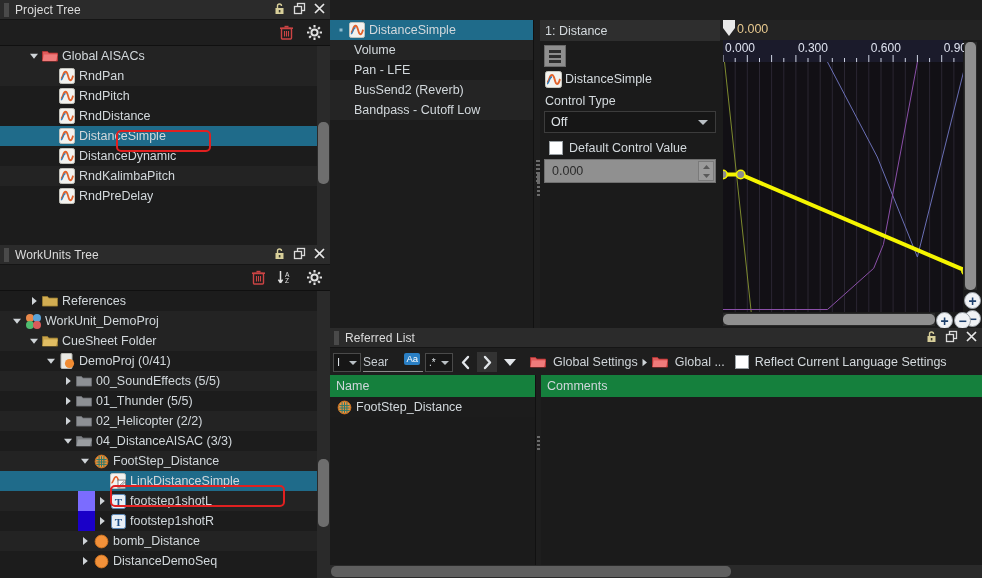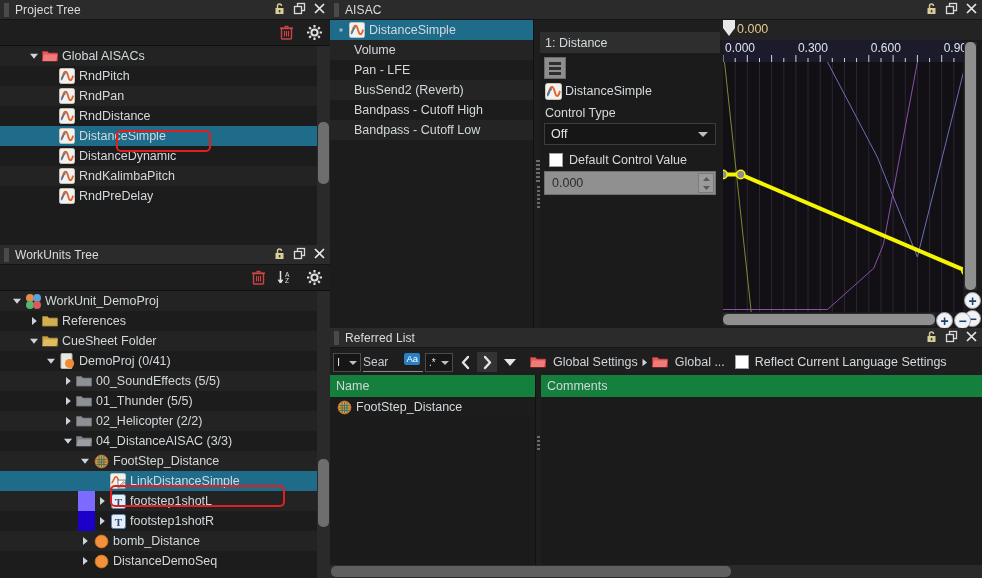--- a/index.html
+++ b/index.html
@@ -177,43 +177,43 @@
             </svg>
           </span>
           <span class="ico">
             <svg width="16" height="14" viewBox="0 0 16 14">
               <path d="M0.5 2.5 h5 l1.3 1.6 h8.7 v8 h-15 z" fill="#e05c5c" stroke="#b33" stroke-width=".8"></path>
               <path d="M2 5.6 h13.5 l-1.6 6.4 h-13.4 z" fill="#ef7b7b"></path>
             </svg>
           </span>
           <span class="lbl">Global AISACs</span>
         </div>
-        <div class="trow even">
+        <div class="trow odd">
           <span style="display: inline-block; flex: 0 0 44px;"></span>
           <span class="arrow none"></span>
           <span class="ico">
             <svg width="16" height="16" viewBox="0 0 17 17">
               <rect x="0.5" y="0.5" width="16" height="16" rx="2" fill="#f2f2ef" stroke="#c8c8c0"></rect>
               <path d="M2 11 C4.5 11 4 4 7 4 C10 4 9.5 13 12 13 C14 13 14.5 9 15 8" stroke="#e2622b" stroke-width="1.9" fill="none"></path>
               <path d="M2 12.7 C4.5 12.7 4 6 7 6" stroke="#2f7fbf" stroke-width="1.3" fill="none"></path>
             </svg>
           </span>
-          <span class="lbl">RndPitch</span>
-        </div>
-        <div class="trow odd">
+          <span class="lbl">RndPan</span>
+        </div>
+        <div class="trow even">
           <span style="display: inline-block; flex: 0 0 44px;"></span>
           <span class="arrow none"></span>
           <span class="ico">
             <svg width="16" height="16" viewBox="0 0 17 17">
               <rect x="0.5" y="0.5" width="16" height="16" rx="2" fill="#f2f2ef" stroke="#c8c8c0"></rect>
               <path d="M2 11 C4.5 11 4 4 7 4 C10 4 9.5 13 12 13 C14 13 14.5 9 15 8" stroke="#e2622b" stroke-width="1.9" fill="none"></path>
               <path d="M2 12.7 C4.5 12.7 4 6 7 6" stroke="#2f7fbf" stroke-width="1.3" fill="none"></path>
             </svg>
           </span>
-          <span class="lbl">RndPan</span>
+          <span class="lbl">RndPitch</span>
         </div>
         <div class="trow even">
           <span style="display: inline-block; flex: 0 0 44px;"></span>
           <span class="arrow none"></span>
           <span class="ico">
             <svg width="16" height="16" viewBox="0 0 17 17">
               <rect x="0.5" y="0.5" width="16" height="16" rx="2" fill="#f2f2ef" stroke="#c8c8c0"></rect>
               <path d="M2 11 C4.5 11 4 4 7 4 C10 4 9.5 13 12 13 C14 13 14.5 9 15 8" stroke="#e2622b" stroke-width="1.9" fill="none"></path>
               <path d="M2 12.7 C4.5 12.7 4 6 7 6" stroke="#2f7fbf" stroke-width="1.3" fill="none"></path>
             </svg>
@@ -323,51 +323,51 @@
         <svg width="17" height="17" viewBox="0 0 17 17">
             <circle cx="8.5" cy="8.5" r="3.1" fill="none" stroke="#e2e2e2" stroke-width="2"></circle>
             <g stroke="#e2e2e2" stroke-width="2.1">
               <path d="M8.5 1 V3.4 M8.5 13.6 V16 M1 8.5 H3.4 M13.6 8.5 H16 M3.2 3.2 L4.9 4.9 M12.1 12.1 L13.8 13.8 M13.8 3.2 L12.1 4.9 M4.9 12.1 L3.2 13.8"></path>
             </g>
           </svg>
       </div>
     </div>
 
     <div class="treewrap" style="top:46px;height:287px;right:13px;" id="wtree">
+        <div class="trow even">
+          <span style="display: inline-block; flex: 0 0 27px;"></span>
+          <span class="arrow">
+            <svg width="8" height="10" viewBox="0 0 8 10">
+              <path d="M2 1 L2 9 L6.8 5 Z" fill="#cfd4d8"></path>
+            </svg>
+          </span>
+          <span class="ico">
+            <svg width="16" height="14" viewBox="0 0 16 14">
+              <path d="M0.5 2.5 h5 l1.3 1.6 h8.7 v8 h-15 z" fill="#d2ad52" stroke="#9c7f32" stroke-width=".8"></path>
+            </svg>
+          </span>
+          <span class="lbl">References</span>
+        </div>
         <div class="trow odd">
           <span style="display: inline-block; flex: 0 0 10px;"></span>
           <span class="arrow">
             <svg width="10" height="8" viewBox="0 0 10 8">
               <path d="M1 1.8 L9 1.8 L5 6.8 Z" fill="#cfd4d8"></path>
             </svg>
           </span>
           <span class="ico">
             <svg width="17" height="17" viewBox="0 0 17 17">
               <circle cx="5" cy="5" r="4" fill="#e8884a"></circle>
               <circle cx="12" cy="5" r="4" fill="#5aa3d8"></circle>
               <circle cx="5" cy="12" r="4" fill="#4fbb6f"></circle>
               <circle cx="12" cy="12" r="4" fill="#d85a5a"></circle>
             </svg>
           </span>
           <span class="lbl">WorkUnit_DemoProj</span>
         </div>
-        <div class="trow even">
-          <span style="display: inline-block; flex: 0 0 27px;"></span>
-          <span class="arrow">
-            <svg width="8" height="10" viewBox="0 0 8 10">
-              <path d="M2 1 L2 9 L6.8 5 Z" fill="#cfd4d8"></path>
-            </svg>
-          </span>
-          <span class="ico">
-            <svg width="16" height="14" viewBox="0 0 16 14">
-              <path d="M0.5 2.5 h5 l1.3 1.6 h8.7 v8 h-15 z" fill="#d2ad52" stroke="#9c7f32" stroke-width=".8"></path>
-            </svg>
-          </span>
-          <span class="lbl">References</span>
-        </div>
         <div class="trow odd">
           <span style="display: inline-block; flex: 0 0 27px;"></span>
           <span class="arrow">
             <svg width="10" height="8" viewBox="0 0 10 8">
               <path d="M1 1.8 L9 1.8 L5 6.8 Z" fill="#cfd4d8"></path>
             </svg>
           </span>
           <span class="ico">
             <svg width="16" height="14" viewBox="0 0 16 14">
               <path d="M0.5 2.5 h5 l1.3 1.6 h8.7 v8 h-15 z" fill="#c9a44b" stroke="#9c7f32" stroke-width=".8"></path>
@@ -541,44 +541,20 @@
       </div>
 
     <div class="vsb" style="right:0;top:46px;width:13px;height:287px;">
       <div class="thumb" style="top:168px;height:68px;"></div>
     </div>
 
     <div class="redbox" style="left:110px;top:240px;width:175px;height:22px;"></div>
   </div>
 
   <div class="panel" style="left:330px;top:0;width:652px;height:328px;">
-    <div class="titlebar">
-      <div class="tabmark"></div>
-      <span class="ttl">AISAC</span>
-      <div class="wbtns">
-        <div class="wbtn">
-          <svg width="13" height="13" viewBox="0 0 13 13">
-              <rect x="2.5" y="6" width="8" height="6" fill="#d8cf9a"></rect>
-              <path d="M4.5 6 V4 a2 2 0 0 1 4 0" stroke="#d8cf9a" stroke-width="1.4" fill="none"></path>
-              <rect x="5.8" y="8" width="1.6" height="2.4" fill="#3a3a2a"></rect>
-            </svg>
-        </div>
-        <div class="wbtn">
-          <svg width="13" height="13" viewBox="0 0 13 13">
-              <rect x="4.5" y="1.5" width="7" height="7" fill="none" stroke="#dcdcdc" stroke-width="1.3"></rect>
-              <rect x="1.5" y="4.5" width="7" height="7" fill="#2b2b2b" stroke="#dcdcdc" stroke-width="1.3"></rect>
-            </svg>
-        </div>
-        <div class="wbtn">
-          <svg width="13" height="13" viewBox="0 0 13 13">
-              <path d="M2 2 L11 11 M11 2 L2 11" stroke="#e8e8e8" stroke-width="1.7"></path>
-            </svg>
-        </div>
-      </div>
-    </div>
 
     <div style="position:absolute;left:0;top:20px;width:204px;bottom:0;background:#1c1c1c;border-right:1px solid #111;">
       <div id="aisaclist">
           <div class="arow sel">
             <span style="flex: 0 0 4px;"></span>
             <span class="arrow">
               <svg width="6" height="6" viewBox="0 0 6 6">
                 <rect x="1.5" y="1.5" width="3" height="3" fill="#8fbcd0"></rect>
               </svg>
             </span>
@@ -602,45 +578,39 @@
             <span class="arrow none"></span>
             <span style="flex: 0 0 6px;"></span>
             <span>Pan - LFE</span>
           </div>
           <div class="arow odd">
             <span style="flex: 0 0 4px;"></span>
             <span class="arrow none"></span>
             <span style="flex: 0 0 6px;"></span>
             <span>BusSend2 (Reverb)</span>
           </div>
-          <div class="arow even">
-            <span style="flex: 0 0 4px;"></span>
-            <span class="arrow none"></span>
-            <span style="flex: 0 0 6px;"></span>
-            <span>Bandpass - Cutoff High</span>
-          </div>
           <div class="arow odd">
             <span style="flex: 0 0 4px;"></span>
             <span class="arrow none"></span>
             <span style="flex: 0 0 6px;"></span>
             <span>Bandpass - Cutoff Low</span>
           </div>
         </div>
     </div>
 
     <div style="position:absolute;left:205px;top:160px;width:5px;height:24px;display:flex;flex-direction:column;gap:2px;align-items:center;">
       <i style="width:4px;height:2px;background:#6b6b6b;display:block;"></i>
       <i style="width:4px;height:2px;background:#6b6b6b;display:block;"></i>
       <i style="width:4px;height:2px;background:#6b6b6b;display:block;"></i>
       <i style="width:4px;height:2px;background:#6b6b6b;display:block;"></i>
       <i style="width:4px;height:2px;background:#6b6b6b;display:block;"></i>
       <i style="width:4px;height:2px;background:#6b6b6b;display:block;"></i>
     </div>
 
-    <div style="position:absolute;left:210px;top:20px;width:180px;bottom:0;background:#1b1b1b;margin-top:12px;">
+    <div style="position:absolute;left:210px;top:20px;width:180px;bottom:0;background:#1b1b1b;">
 
       <div style="height:21px;background:#2e2e2e;display:flex;align-items:center;padding-left:5px;">
         <span class="plabel">1: Distance</span>
       </div>
 
       <div style="margin:4px 0 0 4px;width:22px;height:22px;background:#8e8e8e;border:1px solid #6a6a6a;display:flex;flex-direction:column;justify-content:center;gap:2px;padding:0 4px;">
         <i style="height:3px;background:#2e2e2e;display:block;"></i>
         <i style="height:3px;background:#2e2e2e;display:block;"></i>
         <i style="height:3px;background:#2e2e2e;display:block;"></i>
       </div>

